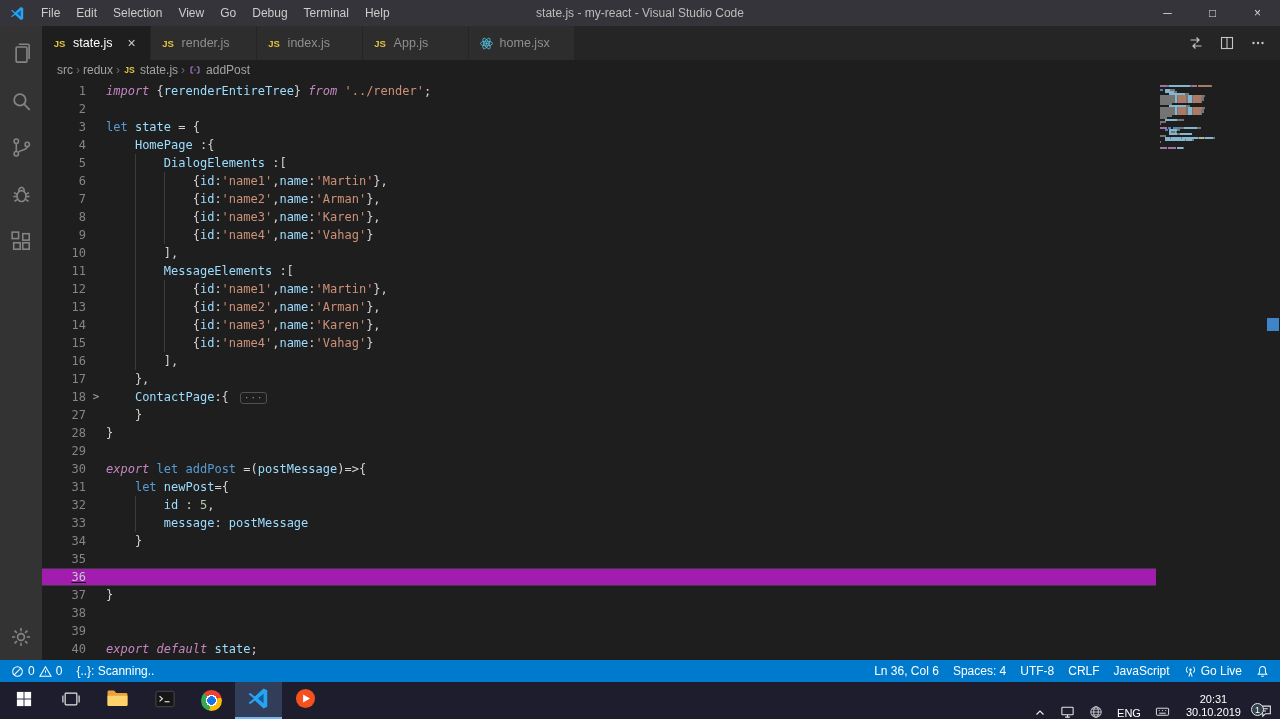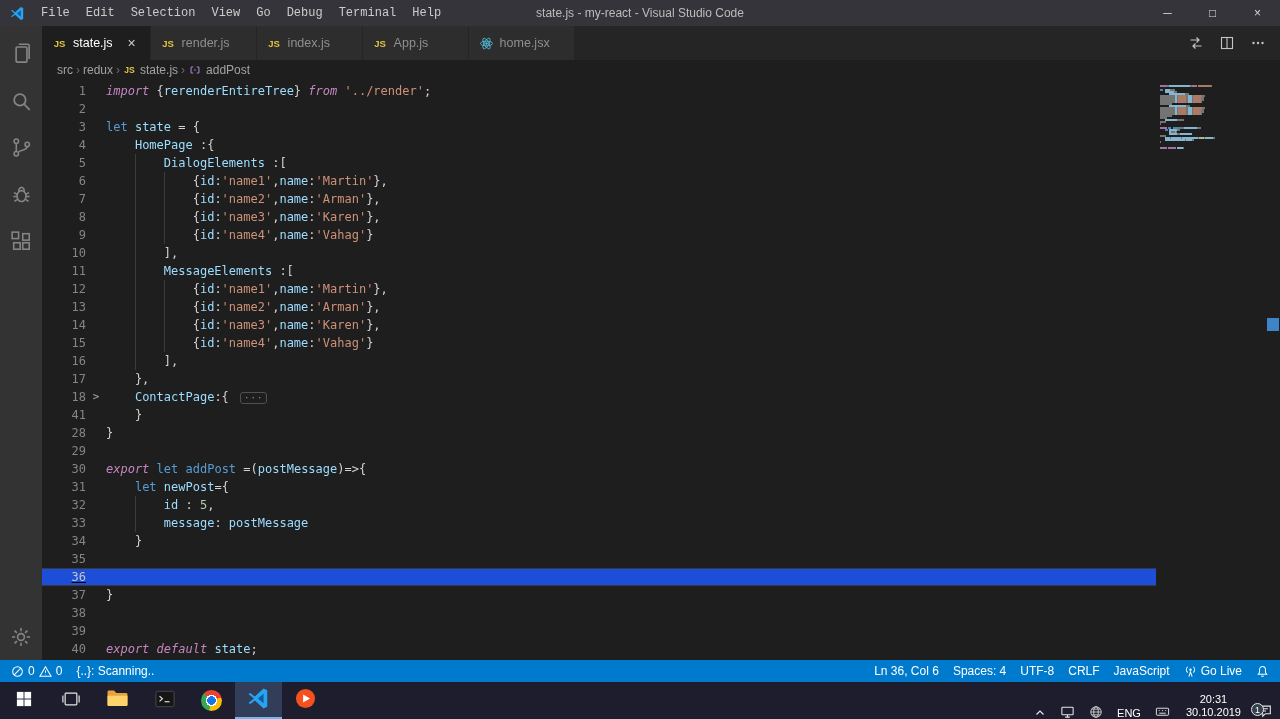--- a/index.html
+++ b/index.html
@@ -2,21 +2,21 @@
 <html><head>
 <meta charset="utf-8">
 <style>
   *{margin:0;padding:0;box-sizing:border-box;}
   html,body{width:1280px;height:719px;overflow:hidden;background:#1e1e1e;font-family:"Liberation Sans",sans-serif;}
   .window{width:1280px;height:719px;display:flex;flex-direction:column;background:#1e1e1e;}
 
   
   .titlebar{flex:0 0 26px;background:#34343a;display:flex;align-items:center;position:relative;color:#cccccc;font-size:12px;z-index:5;}
   .vscode-logo{display:flex;align-items:center;padding:0 8px 0 10px;}
-  .menu-bar{display:flex;height:26px;font-family:Liberation Mono, monospace;}
+  .menu-bar{display:flex;height:26px;}
   .menu-item{padding:0 8px;line-height:26px;color:#cccccc;white-space:nowrap;}
   .window-title{position:absolute;left:50%;top:0;transform:translateX(-50%);line-height:26px;color:#bcbcbc;white-space:nowrap;}
   .window-controls{margin-left:auto;display:flex;height:26px;}
   .win-btn{width:45px;display:flex;align-items:center;justify-content:center;font-size:12px;color:#d8d8d8;}
 
   
   .main{flex:1;display:flex;min-height:0;}
   .activitybar{flex:0 0 42px;background:#333333;display:flex;flex-direction:column;align-items:center;padding-top:4px;}
   .activity-icon{width:42px;height:47px;display:flex;align-items:center;justify-content:center;opacity:.8;}
   .activity-spacer{flex:1;}
@@ -38,21 +38,21 @@
   
   .breadcrumb{flex:0 0 20px;display:flex;align-items:center;padding-left:15px;font-size:12px;color:#a3a3a3;background:#1e1e1e;}
   .crumb{display:flex;align-items:center;gap:4px;}
   .crumb-sep{color:#6a6a6a;padding:0 3px;}
   .crumb-icon{display:flex;}
 
   
   .editor{flex:1;position:relative;min-height:0;background:#1e1e1e;font-family:"DejaVu Sans Mono","Liberation Mono",monospace;font-size:12px;}
   .code-scroll{position:absolute;top:0;left:0;right:124px;bottom:0;padding-top:2px;overflow:hidden;}
   .code-row{display:flex;height:18px;line-height:18px;position:relative;}
-  .code-row.current{background:#1d4ed8;box-shadow:inset 0 1px 0 #3a3a3e, inset 0 -1px 0 #3a3a3e;text-decoration:underline;}
+  .code-row.current{background:#a21caf;box-shadow:inset 0 1px 0 #3a3a3e, inset 0 -1px 0 #3a3a3e;text-decoration:underline;}
   .gutter-num{flex:0 0 44px;text-align:right;color:#858585;}
   .code-row.current .gutter-num{color:#c6c6c6;}
   .gutter-fold{flex:0 0 20px;text-align:center;color:#b0b0b0;font-size:11px;}
   .code-text{white-space:pre;position:relative;}
   .indent-guide{position:absolute;top:0;bottom:0;width:1px;background:#3b3b3b;}
   .tk-k{color:#c586c0;font-style:italic;}
   .tk-d{color:#569cd6;}
   .tk-v{color:#9cdcfe;}
   .tk-s{color:#ce9178;}
   .tk-nu{color:#b5cea8;}
@@ -346,21 +346,21 @@
               <div class="gutter-num">17</div>
               <div class="gutter-fold"></div>
               <div class="code-text"><span class="tk-p">    },</span></div>
             </div>
             <div class="code-row">
               <div class="gutter-num">18</div>
               <div class="gutter-fold">&gt;</div>
               <div class="code-text"><span class="tk-p">    </span><span class="tk-v">ContactPage</span><span class="tk-p">:{ </span><span class="tk-fd">···</span></div>
             </div>
             <div class="code-row">
-              <div class="gutter-num">41</div>
+              <div class="gutter-num">27</div>
               <div class="gutter-fold"></div>
               <div class="code-text"><span class="tk-p">    }</span></div>
             </div>
             <div class="code-row">
               <div class="gutter-num">28</div>
               <div class="gutter-fold"></div>
               <div class="code-text"><span class="tk-p">}</span></div>
             </div>
             <div class="code-row">
               <div class="gutter-num">29</div>

